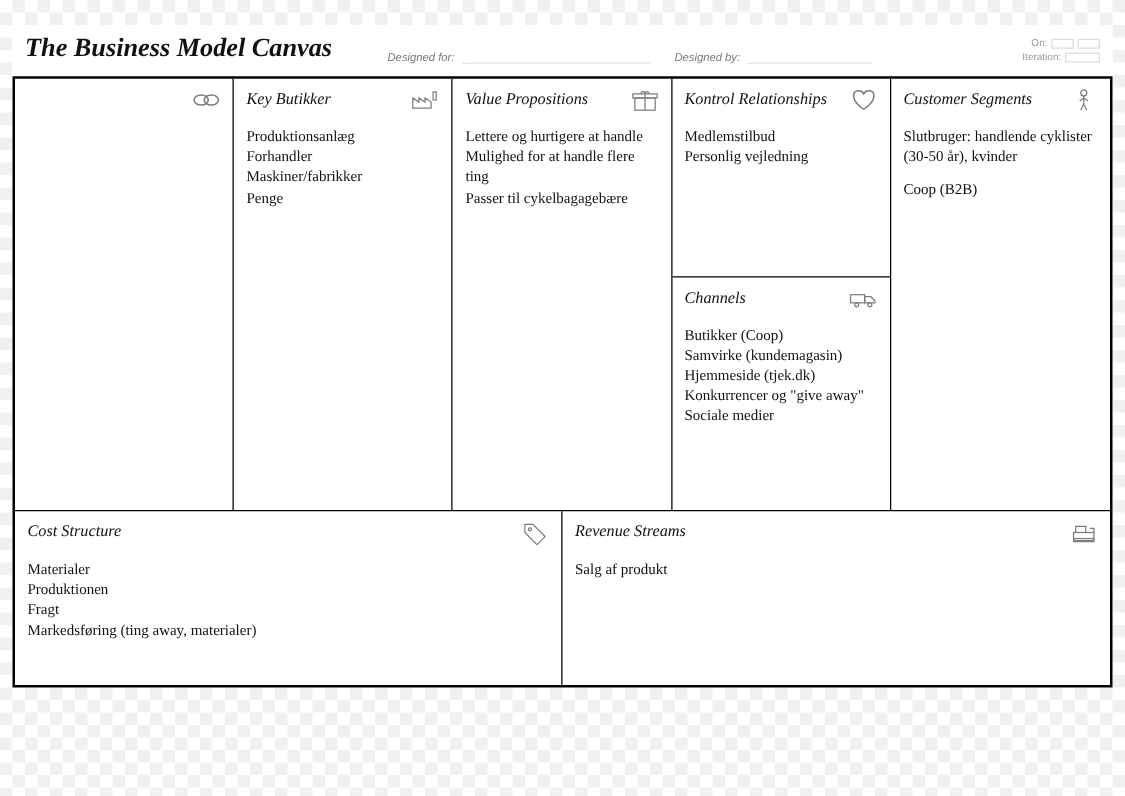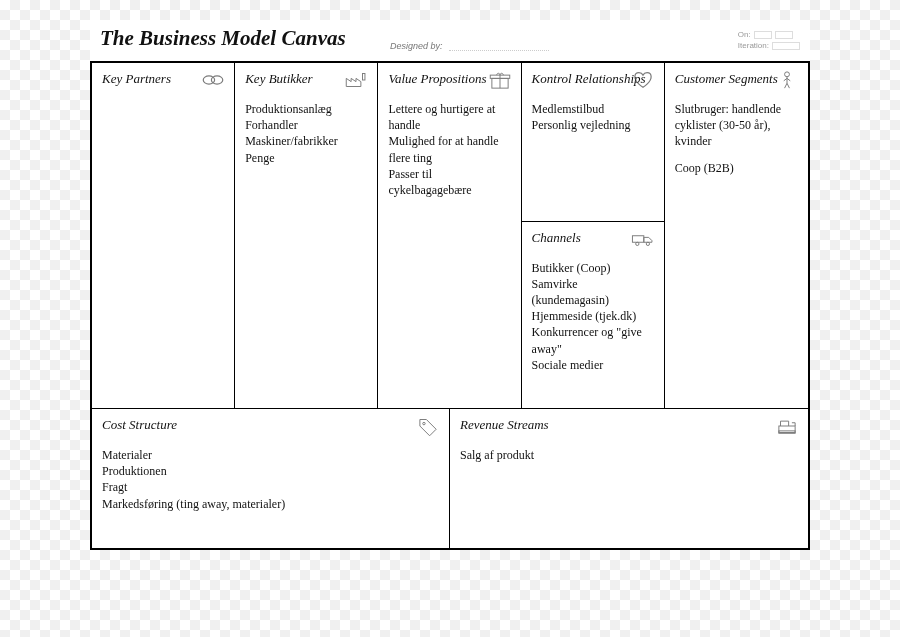--- a/index.html
+++ b/index.html
@@ -14,21 +14,21 @@
       linear-gradient(45deg, transparent 75%, #f0f0f0 75%),
       linear-gradient(-45deg, transparent 75%, #f0f0f0 75%);
     background-size: 20px 20px;
     background-position: 0 0, 0 10px, 10px -10px, -10px 0px;
     background-color: #fff;
     padding: 20px 10px;
     color: #111;
   }
   .sheet {
     background: #fff;
-    width: 720px;
+    width: 880px;
     margin: 0 auto;
   }
   .header {
     display: flex;
     align-items: flex-end;
     gap: 20px;
     padding: 6px 10px 10px 10px;
   }
   .title {
     font-style: italic;
@@ -48,20 +48,21 @@
   .meta .slot {
     border-bottom: 1px dotted #ccc;
     min-width: 150px;
     height: 12px;
   }
   .meta-right {
     margin-left: auto;
     font-size: 8px;
     color: #999;
     font-family: Arial, sans-serif;
+    text-align: right;
     line-height: 1.4;
   }
   .meta-right .tiny-slot {
     display: inline-block;
     width: 18px;
     height: 8px;
     border: 1px solid #ddd;
     margin-left: 3px;
     vertical-align: middle;
   }
@@ -116,39 +117,42 @@
   .row-bottom .cell:first-child { border-right: 1.5px solid #000; }
 </style>
 </head>
 <body>
 
 <div class="sheet">
 
   <div class="header">
     <div class="title">The Business Model Canvas</div>
     <div class="meta">
+      <span class="label">Designed for:</span>
+      <span class="slot"></span>
+    </div>
+    <div class="meta">
       <span class="label">Designed by:</span>
       <span class="slot" style="min-width:100px;"></span>
     </div>
     <div class="meta-right">
       <div><span>On:</span><span class="tiny-slot"></span><span class="tiny-slot"></span></div>
       <div><span>Iteration:</span><span class="tiny-slot" style="width:28px;"></span></div>
     </div>
   </div>
 
   <div class="canvas">
     <div class="row-top">
 
       <div class="col">
         <div class="cell">
           <svg class="icon" viewBox="0 0 32 24" fill="none" stroke="#444" stroke-width="1.5">
             <ellipse cx="11" cy="12" rx="7" ry="5"></ellipse>
               <ellipse cx="21" cy="12" rx="7" ry="5"></ellipse>
           </svg>
-          <h3>Key Partners</h3>
         </div>
       </div>
 
       <div class="col">
         <div class="cell">
           <svg class="icon" viewBox="0 0 32 24" fill="none" stroke="#444" stroke-width="1.2">
             <path d="M4 20V10l6 4V10l6 4V10l6 4v6H4z"></path>
               <rect x="24" y="4" width="3" height="8"></rect>
           </svg>
           <h3>Key Butikker</h3>

